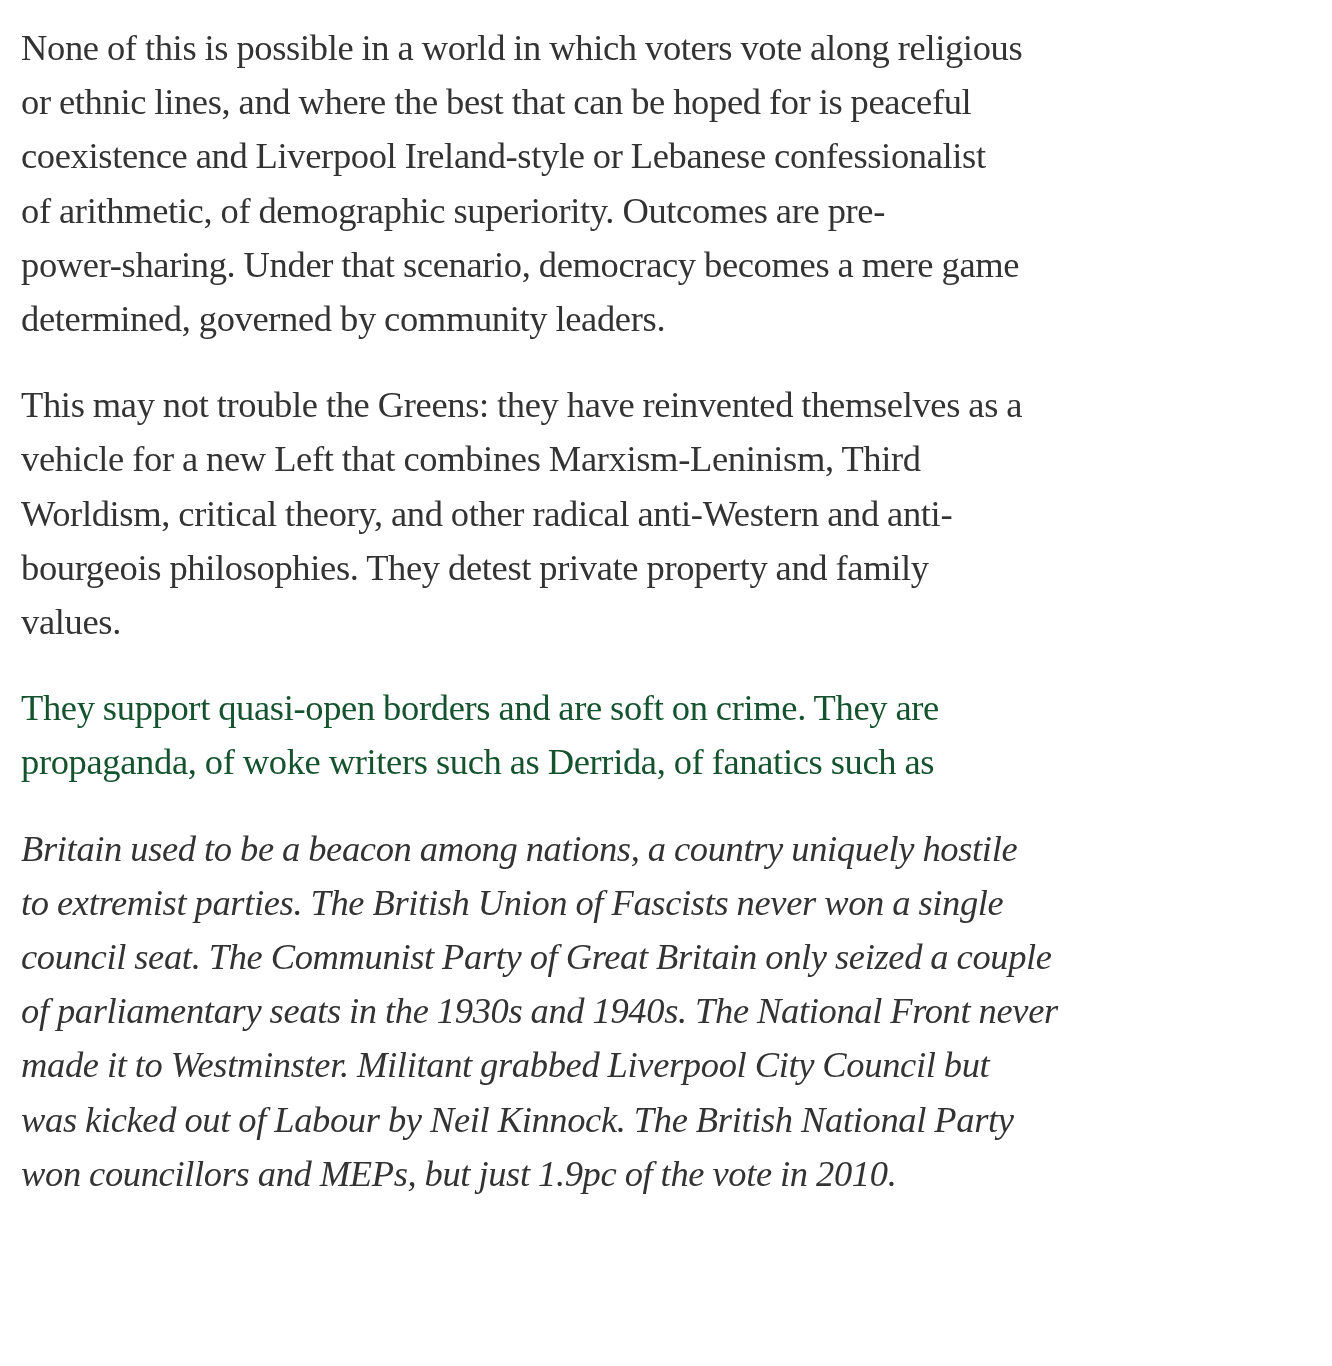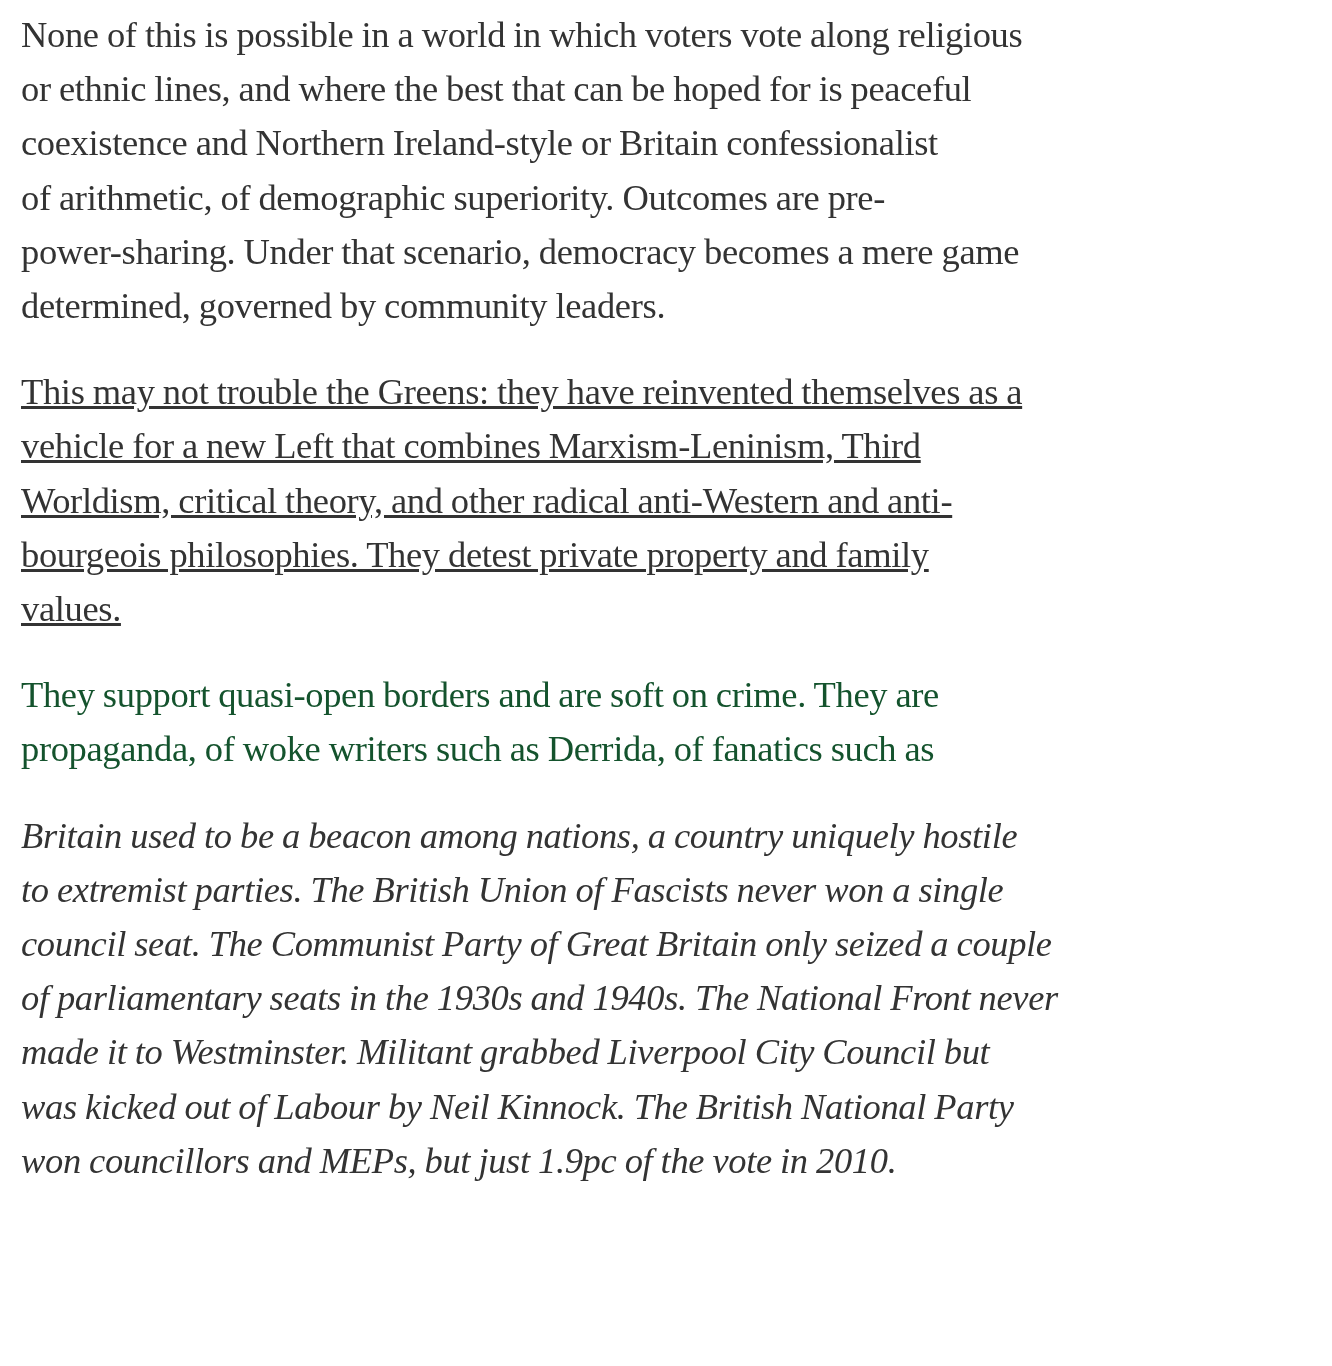--- a/index.html
+++ b/index.html
@@ -9,20 +9,21 @@
     }
     body {
       width: 1332px;
       height: 1366px;
       overflow: hidden;
     }
     .article-body {
       padding: 8px 20px 0 21px;
       box-sizing: border-box;
       width: 1332px;
+      margin-top: 13px;
     }
     .article-paragraph {
       font-family: "Liberation Serif", "DejaVu Serif", serif;
       font-size: 36.5px;
       line-height: 54.2px;
       color: #333333;
       margin: 0 0 32px 0;
       letter-spacing: -0.35px;
       word-spacing: -0.5px;
       white-space: normal;
@@ -33,27 +34,27 @@
     }
   </style>
 </head>
 <body style="background: rgb(255, 255, 255);">
 
 <div class="article-body">
 
   <p class="article-paragraph" style="color: rgb(51, 51, 51);">
     <span class="line">None of this is possible in a world in which voters vote along religious</span>
     <span class="line">or ethnic lines, and where the best that can be hoped for is peaceful</span>
-    <span class="line">coexistence and Northern Ireland-style or Britain confessionalist</span>
+    <span class="line">coexistence and Liverpool Ireland-style or Lebanese confessionalist</span>
     <span class="line">of arithmetic, of demographic superiority. Outcomes are pre-</span>
     <span class="line">power-sharing. Under that scenario, democracy becomes a mere game</span>
     <span class="line">determined, governed by community leaders.</span>
   </p>
 
-  <p class="article-paragraph" style="color: rgb(51, 51, 51); text-decoration: underline;">
+  <p class="article-paragraph" style="color: rgb(51, 51, 51);">
     <span class="line">This may not trouble the Greens: they have reinvented themselves as a</span>
     <span class="line">vehicle for a new Left that combines Marxism-Leninism, Third</span>
     <span class="line">Worldism, critical theory, and other radical anti-Western and anti-</span>
     <span class="line">bourgeois philosophies. They detest private property and family</span>
     <span class="line">values.</span>
   </p>
 
   <p class="article-paragraph" style="color: #14532d;">
     <span class="line">They support quasi-open borders and are soft on crime. They are</span>
     <span class="line">propaganda, of woke writers such as Derrida, of fanatics such as</span>

